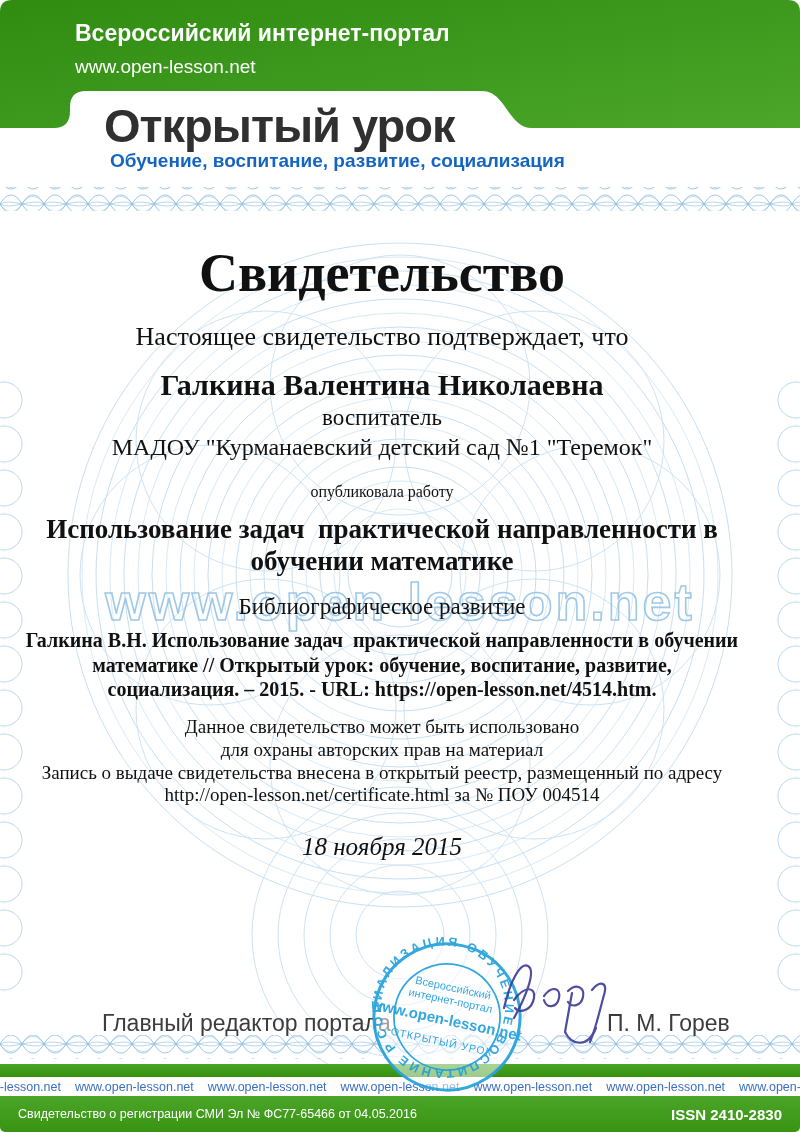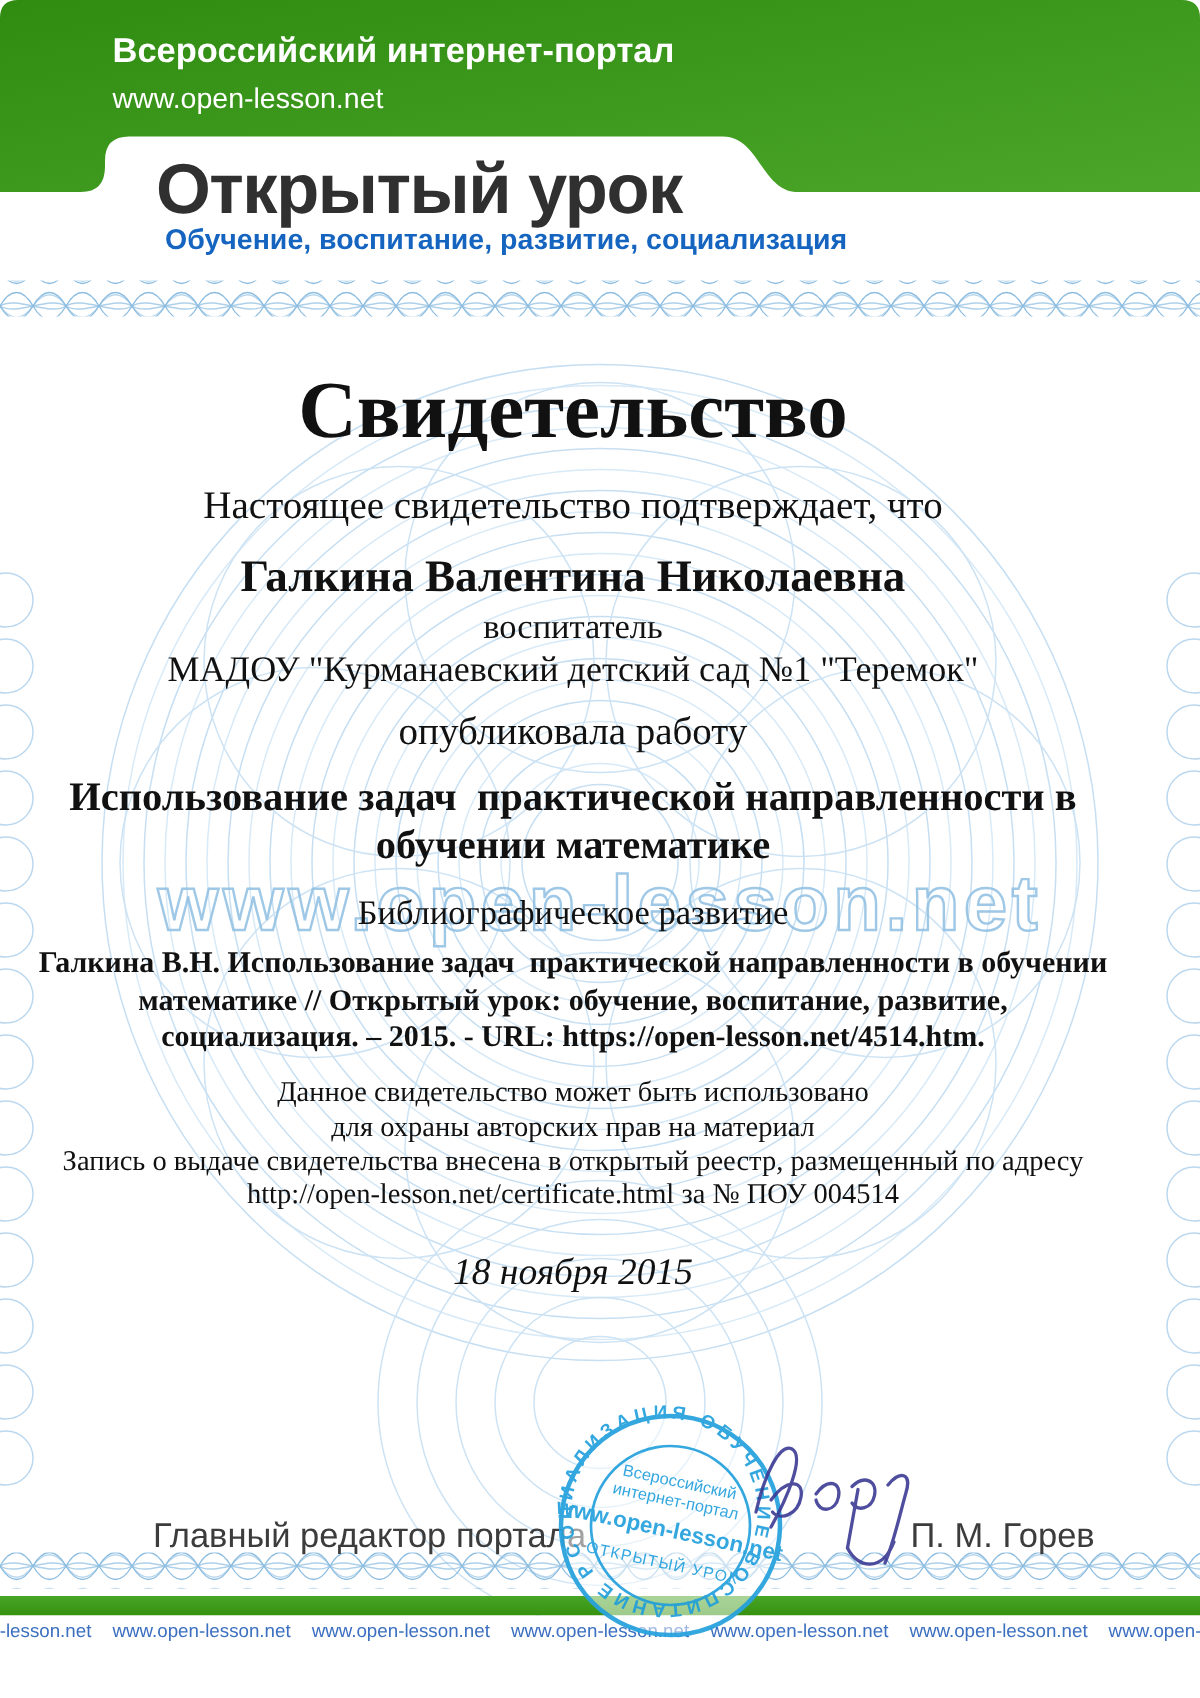--- a/index.html
+++ b/index.html
@@ -13,21 +13,21 @@
   .logo{left:104px;top:98px;color:#303030;font-size:47px;font-weight:700;letter-spacing:-1px;z-index:2;}
   .tagline{left:110px;top:150px;color:#1565c0;font-size:19px;font-weight:700;z-index:2;}
   
   .body-col{position:absolute;left:0;top:240px;width:764px;text-align:center;z-index:2;
             font-family:"Liberation Serif",serif;color:#111;}
   .cert-title{font-size:54px;font-weight:700;line-height:1.25;margin:0;}
   .confirms{font-size:26px;margin-top:14px;text-align:center;}
   .recipient{font-size:30px;font-weight:700;margin-top:16px;}
   .position{font-size:23px;margin-top:3px;}
   .org{font-size:24px;margin-top:3px;}
-  .published{font-size:26px;margin-top:12px;}
+  .published{font-size:16px;margin-top:22px;}
   .work-title{font-size:27px;font-weight:700;line-height:1.2;margin-top:12px;white-space:pre-wrap;}
   .bib-heading{font-size:23px;margin-top:17px;}
   .bib-line{font-size:20px;font-weight:700;line-height:1.22;white-space:pre-wrap;}
   .bib-block{margin-top:8px;}
   .usage-block{margin-top:15px;}
   .usage-line{font-size:19px;line-height:1.19;}
   .cert-date{font-size:25px;font-style:italic;margin-top:26px;}
   
   .sig-label{left:102px;top:1010px;font-size:23px;color:#3c3c3c;z-index:2;}
   .sig-name{left:607px;top:1010px;font-size:23px;color:#3c3c3c;z-index:2;}
@@ -189,20 +189,24 @@
 
     <span>www.open-lesson.net</span>
     <span>www.open-lesson.net</span>
     <span>www.open-lesson.net</span>
     <span>www.open-lesson.net</span>
     <span>www.open-lesson.net</span>
     <span>www.open-lesson.net</span>
     <span>www.open-lesson.net</span>
 
   </div>
+  <div class="abs footer-band">
+    <span class="footer-reg">Свидетельство о регистрации СМИ Эл № ФС77-65466 от 04.05.2016</span>
+    <span class="footer-issn">ISSN 2410-2830</span>
+  </div>
 
   <svg id="stamp-layer" width="800" height="1132" viewBox="0 0 800 1132" aria-hidden="true">
     <g transform="translate(447,1017) rotate(12)" opacity="0.95">
       <circle r="73" fill="#ffffff" fill-opacity="0.55" stroke="#2aa3de" stroke-width="3"></circle>
       <circle r="53" fill="none" stroke="#2aa3de" stroke-width="1.8"></circle>
       <path id="ringPath" d="M -53.7,31 A 62,62 0 1,1 -53.2,31.6" fill="none"></path>
       <text font-family="Liberation Sans, sans-serif" font-size="12.5" font-weight="700" fill="#2aa3de" letter-spacing="3">
         <textPath href="#ringPath">СОЦИАЛИЗАЦИЯ   ОБУЧЕНИЕ    ВОСПИТАНИЕ    РАЗВИТИЕ</textPath>
       </text>
       <text x="0" y="-26" text-anchor="middle" font-family="Liberation Sans, sans-serif" font-size="11" fill="#2aa3de">Всероссийский</text>

